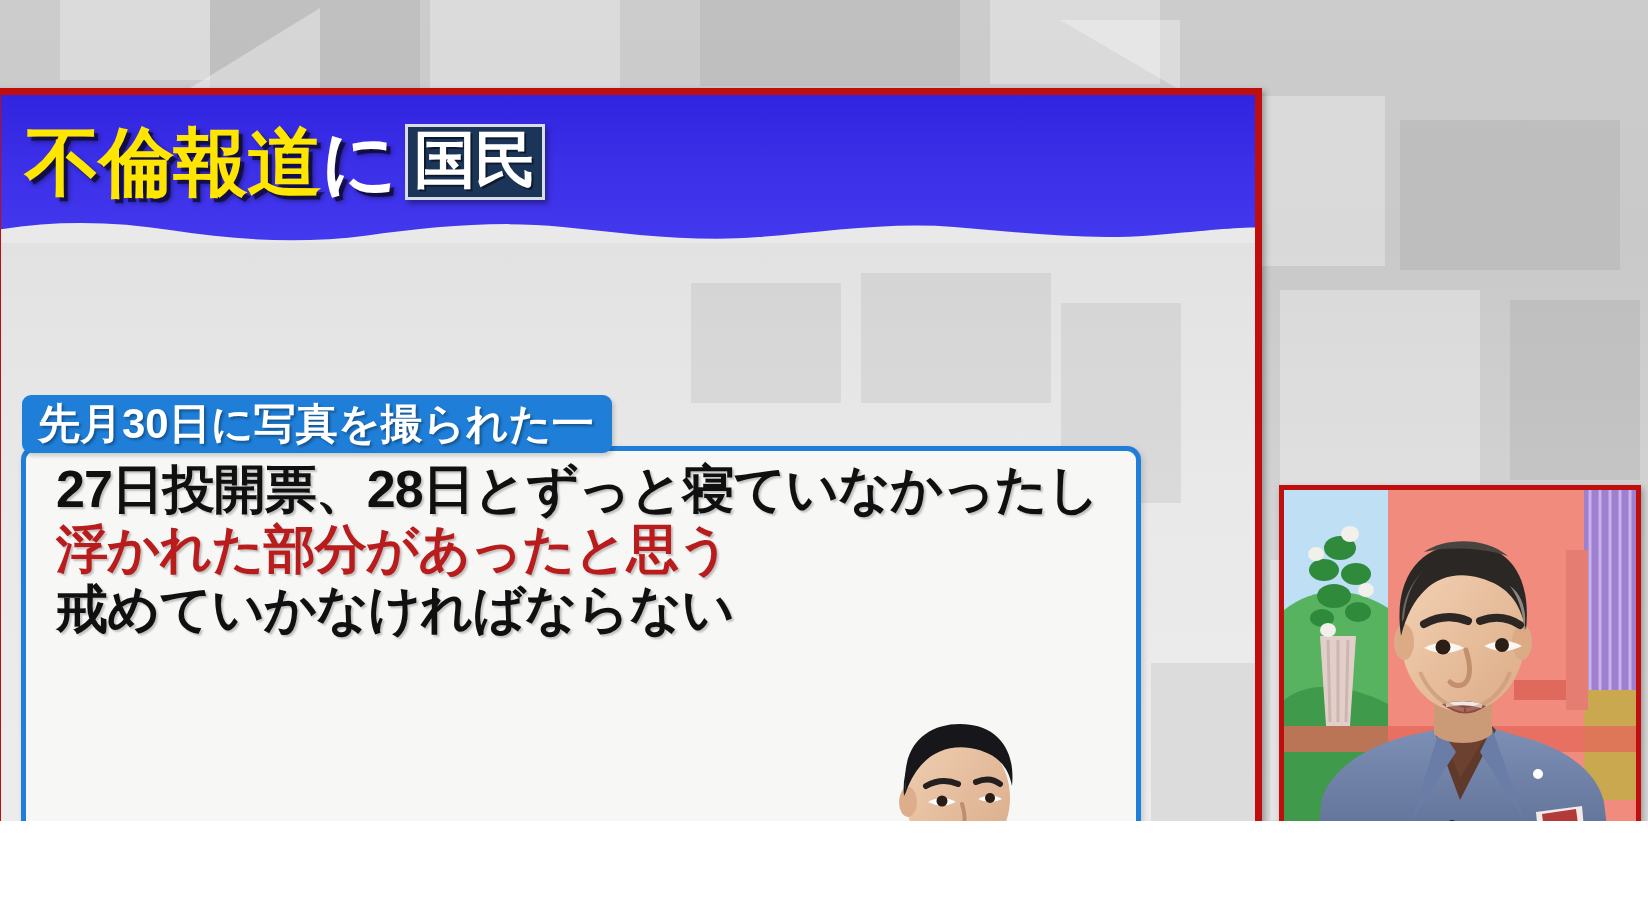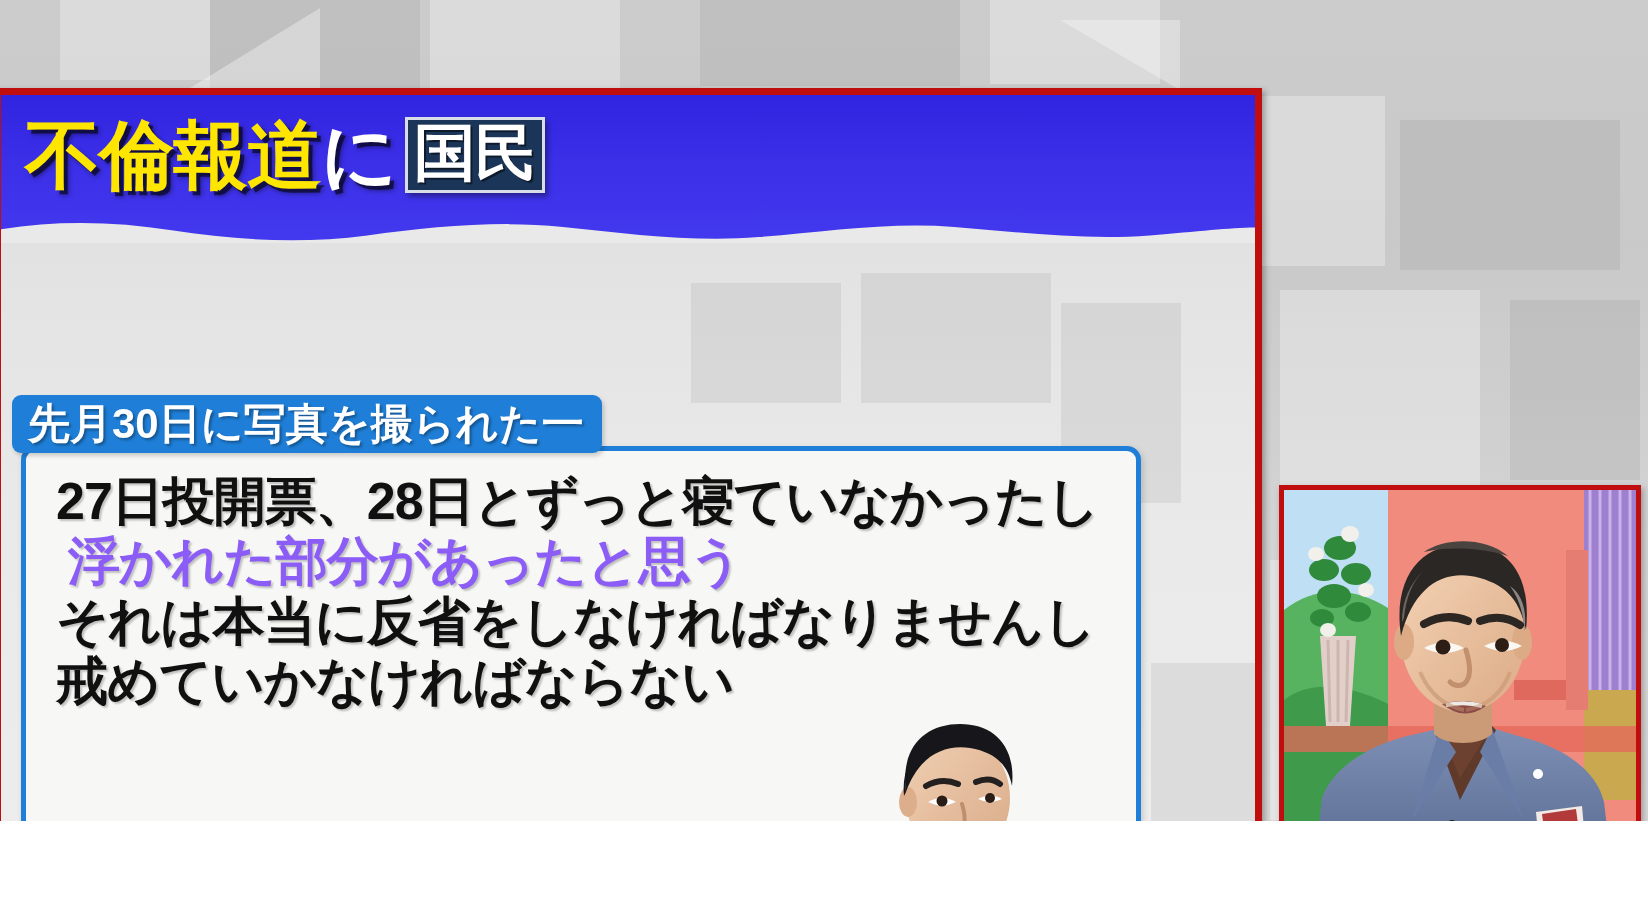--- a/index.html
+++ b/index.html
@@ -78,21 +78,21 @@
   .hl-white {
     color: #ffffff;
     text-shadow: 4px 4px 0 rgba(0,0,0,0.55), 5px 5px 5px rgba(0,0,0,0.4);
   }
   #party-chip {
     display: inline-block;
     background: #1b3558;
     border: 3px solid #d8dde6;
     color: #ffffff;
     padding: 2px 6px 6px 6px;
-    margin: 4px 8px;
+    margin: 11px 8px;
     font-size: 62px;
     font-weight: bold;
     line-height: 1;
     text-shadow: 2px 2px 0 rgba(0,0,0,0.5);
     box-shadow: 3px 4px 5px rgba(0,0,0,0.35);
   }
 
   
   #panel-body {
     position: absolute;
@@ -100,21 +100,21 @@
     background: linear-gradient(180deg,#e2e2e2 0%,#e9e9e9 40%,#ededed 100%);
   }
   .body-shape {
     position: absolute;
     background: rgba(160,160,160,0.20);
   }
 
   
   #sub-ribbon {
     position: absolute;
-    left: 11px; top: 152px;
+    left: 21px; top: 152px;
     height: 58px;
     padding: 0 18px 0 16px;
     display: flex; align-items: center;
     background: #1f7fd8;
     border-radius: 9px;
     color: #ffffff;
     font-size: 42px;
     font-weight: bold;
     letter-spacing: 0px;
     white-space: nowrap;
@@ -131,34 +131,34 @@
     box-sizing: border-box;
     background: #f7f7f5;
     border: 5px solid #1f7fd8;
     border-radius: 14px;
     overflow: hidden;
     z-index: 3;
     box-shadow: 2px 3px 6px rgba(0,0,0,0.16);
   }
   #quote-lines {
     position: absolute;
-    left: 30px; top: 20px;
+    left: 30px; top: 8px;
     width: 1070px;
     z-index: 2;
   }
   .q-line {
     font-size: 52px;
     font-weight: bold;
     line-height: 1.155;
     white-space: nowrap;
     letter-spacing: -1px;
     text-shadow: 2px 2px 2px rgba(0,0,0,0.22);
   }
   .q-black { color: #101010; }
-  .q-red   { color: #8b5cf6; margin-left: 12px; }
+  .q-red   { color: #b91c1c; }
 
   
   #politician {
     position: absolute;
     right: 6px; bottom: 0;
     width: 350px; height: 300px;
     z-index: 1;
   }
 
   
@@ -271,21 +271,20 @@
 
           <path d="M168,160 q16,-5 30,2 q-14,14 -30,-2 Z" fill="#7d3c38"></path>
           <path d="M172,161 q14,-3 24,1" stroke="#eceae6" stroke-width="3" fill="none"></path>
 
           <path d="M140,140 q12,26 38,30" stroke="#c79a78" stroke-width="3" fill="none" opacity="0.7"></path>
         </svg>
 
         <div id="quote-lines">
           <div class="q-line q-black">27日投開票、28日とずっと寝ていなかったし</div>
           <div class="q-line q-red">浮かれた部分があったと思う</div>
-          <div class="q-line q-black">それは本当に反省をしなければなりませんし</div>
           <div class="q-line q-black">戒めていかなければならない</div>
         </div>
       </div>
     </div>
   </div>
 
   <div id="pip">
     <svg id="pip-studio" viewBox="0 0 352 362" preserveAspectRatio="none">
       <rect x="0" y="0" width="352" height="362" fill="#f08b7e"></rect>
       <rect x="0" y="0" width="104" height="170" fill="#bfdff5"></rect>

